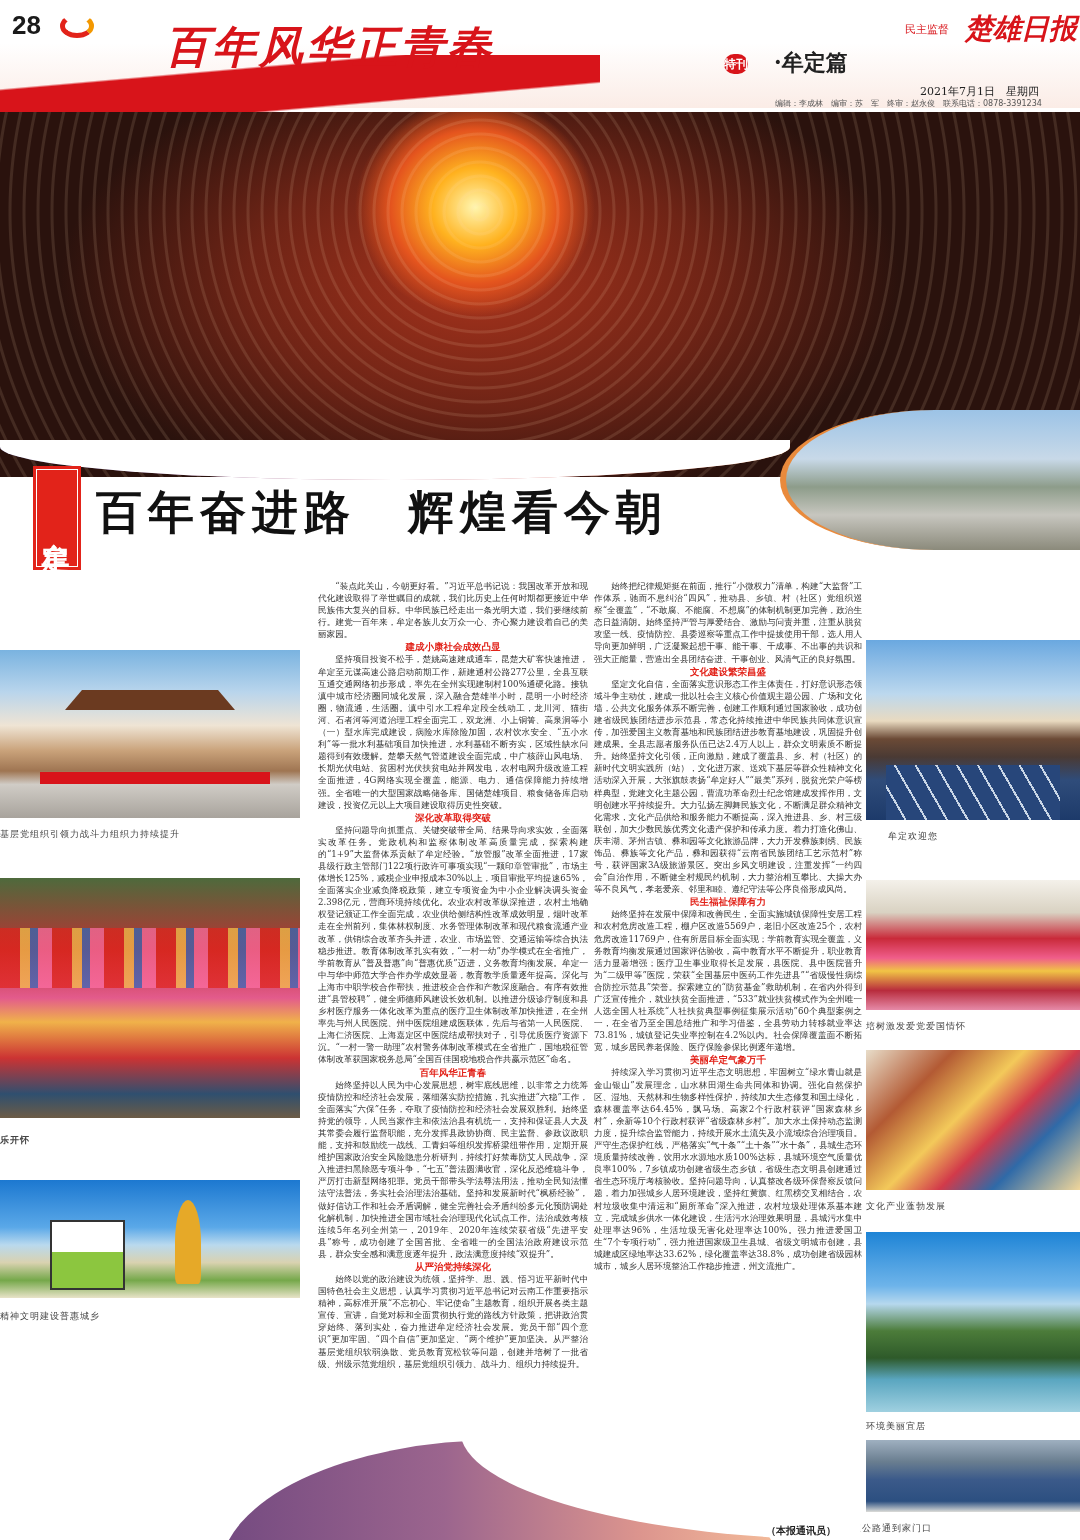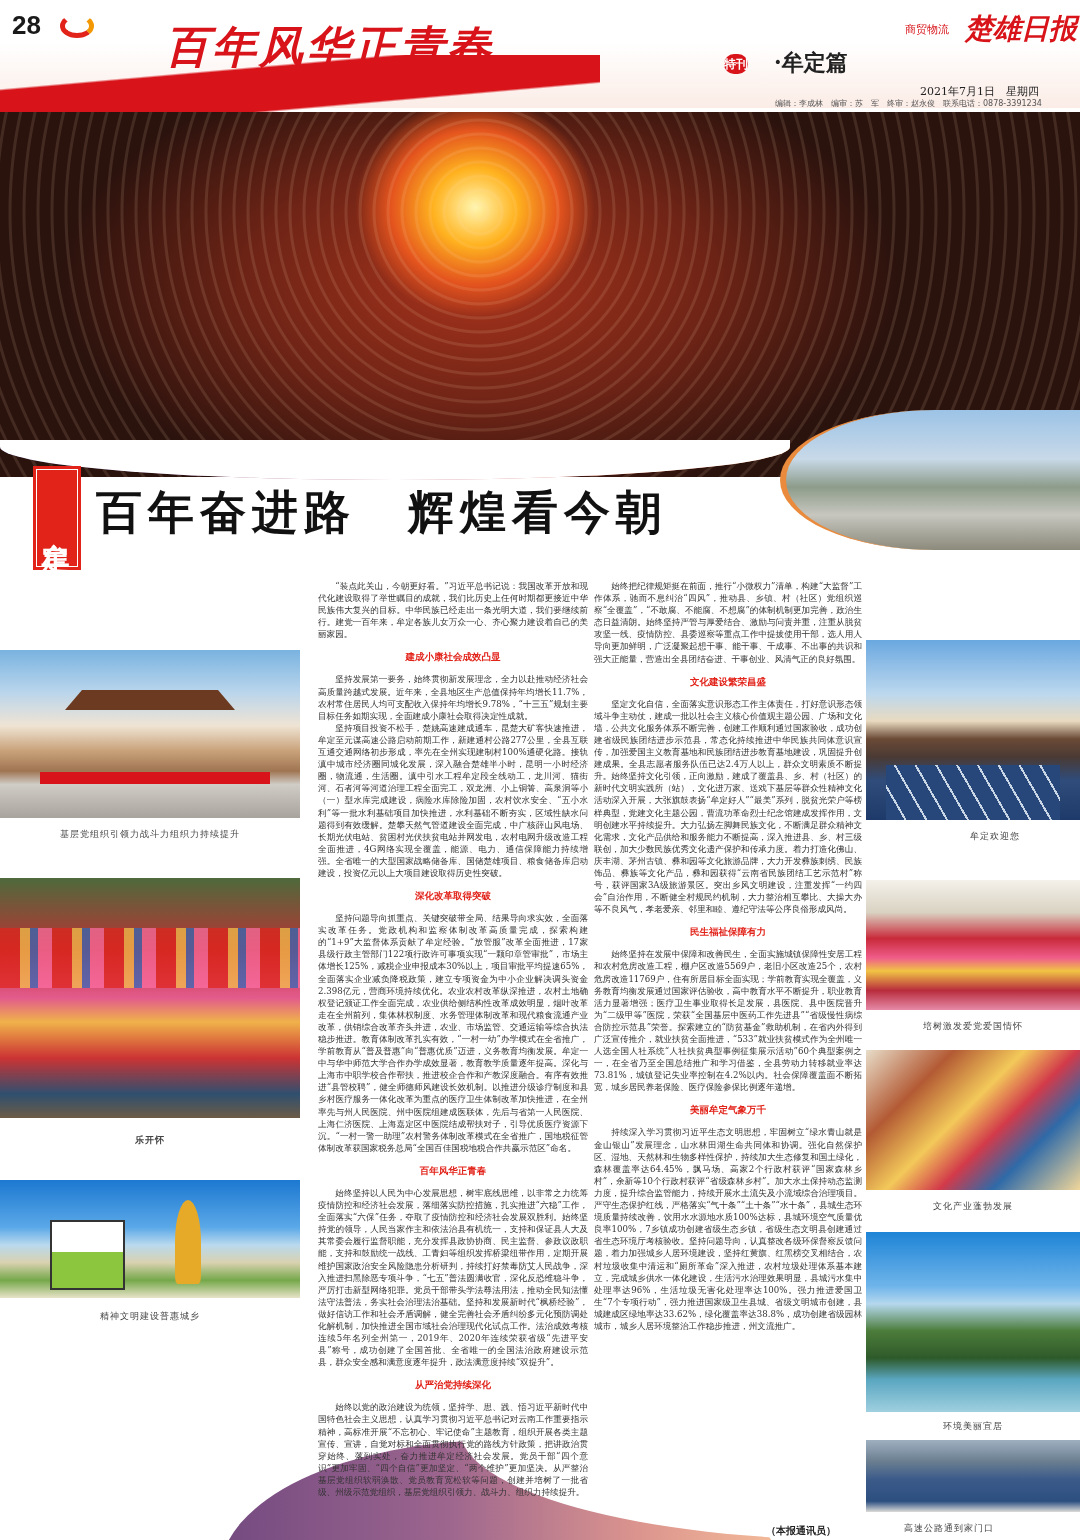--- a/index.html
+++ b/index.html
@@ -23,55 +23,55 @@
     background:radial-gradient(ellipse 120px 110px at 475px 95px,#fff6b0 0%,#ffb21f 35%,#e4541e 70%,transparent 100%),
     radial-gradient(ellipse 420px 230px at 480px 170px,#a8331c 0%,#6e2416 55%,#2a120d 100%);}
   #hero-photo .crowd{left:0;top:0;width:100%;height:100%;background:repeating-radial-gradient(circle at 480px 100px,rgba(0,0,0,0) 0 6px,rgba(255,220,180,.12) 7px 9px,rgba(0,0,0,0) 10px 14px);}
   #town-photo{left:780px;top:410px;width:310px;height:140px;border-radius:50% 0 0 50%/50% 0 0 50%;background:linear-gradient(180deg,#9cc3e6 0%,#c8d9e8 35%,#8d9c8a 55%,#c7c6bf 75%,#8b8a7b 100%);border-left:6px solid #e98a3c;}
   #headline-band{left:0;top:440px;width:790px;height:40px;background:#fff;border-radius:0 0 60% 60%/0 0 100% 100%;}
   
   #place-badge{left:33px;top:466px;width:48px;height:104px;background:#e2231a;color:#fff;font:bold 28px "DejaVu Serif",serif;text-align:center;line-height:48px;padding-top:4px;border:2px solid #e2231a;outline:1px solid #fff;outline-offset:-4px;}
   #main-headline{left:96px;top:482px;font:bold 46px "DejaVu Sans",sans-serif;color:#111;letter-spacing:6px;white-space:pre;}
   
   .photo{position:absolute;overflow:hidden;}
-  .caption{position:absolute;font:9px "DejaVu Serif",serif;color:#444;text-align:center;letter-spacing:1px;}
+  .caption{position:absolute;font:9px "DejaVu Serif",serif;color:#444;letter-spacing:1px;}
   #photo-party{left:0;top:650px;width:300px;height:168px;background:linear-gradient(180deg,#7ab3e0 0%,#b9d5ec 25%,#efe4d4 45%,#c9a27a 60%,#9f7552 72%,#d0ccc6 80%,#a8a39c 100%);}
   #photo-party .banner{left:40px;top:122px;width:230px;height:12px;background:#d8141a;}
   #photo-party .roof{left:65px;top:40px;width:170px;height:20px;background:#6b3a20;clip-path:polygon(0 100%,10% 0,90% 0,100% 100%);}
   #photo-people{left:0;top:878px;width:300px;height:240px;background:linear-gradient(180deg,#4e6a3c 0%,#b33 30%,#e35b8c 50%,#f0b24a 60%,#c33 75%,#2f4f6f 90%,#6c5b45 100%);}
   #photo-people .hats{left:0;top:50px;width:100%;height:60px;background:repeating-linear-gradient(90deg,#e2231a 0 20px,#f9c74a 20px 30px,#2d6bbf 30px 38px,#ff6fa5 38px 52px);opacity:.7;}
   #photo-village{left:0;top:1180px;width:300px;height:118px;background:linear-gradient(180deg,#1c78d0 0%,#5aa8e8 40%,#b9d9ee 55%,#d9d2b0 70%,#75a84a 85%,#e8e3c8 100%);}
   #photo-village .bus{left:50px;top:40px;width:75px;height:70px;background:linear-gradient(180deg,#fff 0 45%,#8cc63f 45%);border:2px solid #333;}
   #photo-village .stone{left:175px;top:20px;width:26px;height:84px;border-radius:50% 50% 10% 10%;background:#e6a928;}
   
   #photo-gate{left:866px;top:640px;width:214px;height:180px;background:linear-gradient(180deg,#6aa8e0 0%,#bcd8ee 30%,#e9dac0 45%,#6b4a36 55%,#4a3a34 65%,#2f4c7a 78%,#1d3a6a 100%);}
   #photo-gate .road{left:20px;top:125px;width:174px;height:55px;background:repeating-linear-gradient(60deg,#27467a 0 16px,#c9d6e6 16px 18px);}
   #photo-students{left:866px;top:880px;width:214px;height:130px;background:linear-gradient(180deg,#f4f1ea 0%,#d9d2c2 25%,#c92a3a 45%,#f05d8a 60%,#f1c445 70%,#b82c3d 85%,#e68aa8 100%);}
   #photo-craft{left:866px;top:1050px;width:214px;height:140px;background:linear-gradient(135deg,#e8ddc9 0%,#b35a34 25%,#f3c95a 45%,#d23a4a 60%,#2f6aa8 75%,#f0d69a 100%);}
   #photo-river{left:866px;top:1232px;width:214px;height:180px;background:linear-gradient(180deg,#1e84d6 0%,#6eb4ea 30%,#b6d8ee 40%,#4c7c3a 55%,#2e5a2a 70%,#5aa6c0 82%,#9fd0e0 100%);}
   #photo-highway{left:866px;top:1440px;width:214px;height:72px;background:linear-gradient(180deg,#9fb0c0 0%,#6a7e90 30%,#3b5a8a 55%,#2c4f80 85%,#dcdcd8 100%);}
   
   .col{position:absolute;font:8.6px/12.1px "DejaVu Serif",serif;color:#333;text-align:justify;}
   .col p{text-indent:2em;margin:0;}
-  .col h3{font:bold 9.5px/13px "DejaVu Sans",sans-serif;color:#e2231a;text-align:center;margin:10px 0;}
+  .col h3{font:bold 9.5px/13px "DejaVu Sans",sans-serif;color:#e2231a;text-align:center;margin:0 0;}
   #col-1{left:318px;top:580px;width:270px;height:955px;overflow:hidden;}
   #col-2{left:594px;top:580px;width:268px;height:930px;overflow:hidden;}
   #byline{left:766px;top:1524px;font:bold 10px "DejaVu Sans",sans-serif;color:#222;}
   #bottom-swoosh{left:220px;top:1440px;width:560px;height:160px;border-radius:60% 60% 0 0/100% 100% 0 0;background:linear-gradient(90deg,#5b2a6a 0%,#8a4a7a 40%,#d6827a 75%,#f2b088 100%);opacity:.85;}
   #bottom-swoosh-white{left:460px;top:1430px;width:400px;height:110px;border-radius:0 0 0 100%/0 0 0 100%;background:#fff;}
 </style>
 </head>
 <body>
 
 <div id="masthead" class="abs">
   <div class="abs swoosh"></div>
   <div id="page-num" class="abs">28</div>
   <div id="logo-icon" class="abs"></div>
   <div id="series-title" class="abs">百年风华正青春</div>
-  <div id="paper-slogan" class="abs">商贸物流</div>
+  <div id="paper-slogan" class="abs">民主监督</div>
   <div id="paper-name" class="abs">楚雄日报</div>
   <div id="special-badge" class="abs">特刊</div>
   <div id="section-name" class="abs">·牟定篇</div>
   <div id="date-line" class="abs">2021年7月1日　星期四</div>
   <div id="editor-line" class="abs">编辑：李成林　编审：苏　军　终审：赵永俊　联系电话：0878-3391234</div>
 </div>
 
 <div id="hero-photo" class="abs">
   <div class="abs crowd"></div>
 </div>
@@ -116,21 +116,20 @@
 
 <div id="photo-highway" class="photo"></div>
 <div class="caption" style="left:842px;top:1522px;width:214px;font-family:Liberation Mono, monospace;">高速公路通到家门口</div>
 
 <div id="bottom-swoosh" class="abs"></div>
 <div id="bottom-swoosh-white" class="abs"></div>
 
 <div id="col-1" class="col">
   <p>“装点此关山，今朝更好看。”习近平总书记说：我国改革开放和现代化建设取得了举世瞩目的成就，我们比历史上任何时期都更接近中华民族伟大复兴的目标。中华民族已经走出一条光明大道，我们要继续前行。建党一百年来，牟定各族儿女万众一心、齐心聚力建设着自己的美丽家园。</p>
   <h3>建成小康社会成效凸显</h3>
-  <p>坚持发展第一要务，始终贯彻新发展理念，全力以赴推动经济社会高质量跨越式发展。近年来，全县地区生产总值保持年均增长11.7%，农村常住居民人均可支配收入保持年均增长9.78%，“十三五”规划主要目标任务如期实现，全面建成小康社会取得决定性成就。</p>
   <p>坚持项目投资不松手，楚姚高速建成通车，昆楚大矿客快速推进，牟定至元谋高速公路启动前期工作，新建通村公路277公里，全县互联互通交通网络初步形成，率先在全州实现建制村100%通硬化路。接轨滇中城市经济圈同城化发展，深入融合楚雄半小时，昆明一小时经济圈，物流通，生活圈。滇中引水工程牟定段全线动工，龙川河、猫街河、石者河等河道治理工程全面完工，双龙洲、小上铜箐、高泉洞等小（一）型水库完成建设，病险水库除险加固，农村饮水安全、“五小水利”等一批水利基础项目加快推进，水利基础不断夯实，区域性缺水问题得到有效缓解。楚攀天然气管道建设全面完成，中广核薛山风电场、长期光伏电站、贫困村光伏扶贫电站并网发电，农村电网升级改造工程全面推进，4G网络实现全覆盖，能源、电力、通信保障能力持续增强。全省唯一的大型国家战略储备库、国储楚雄项目、粮食储备库启动建设，投资亿元以上大项目建设取得历史性突破。</p>
   <h3>深化改革取得突破</h3>
   <p>坚持问题导向抓重点、关键突破带全局、结果导向求实效，全面落实改革任务。党政机构和监察体制改革高质量完成，探索构建的“1+9”大监督体系贡献了牟定经验。“放管服”改革全面推进，17家县级行政主管部门122项行政许可事项实现“一颗印章管审批”，市场主体增长125%，减税企业申报成本30%以上，项目审批平均提速65%，全面落实企业减负降税政策，建立专项资金为中小企业解决调头资金2.398亿元，营商环境持续优化。农业农村改革纵深推进，农村土地确权登记颁证工作全面完成，农业供给侧结构性改革成效明显，烟叶改革走在全州前列，集体林权制度、水务管理体制改革和现代粮食流通产业改革，供销综合改革齐头并进，农业、市场监管、交通运输等综合执法稳步推进。教育体制改革扎实有效，“一村一幼”办学模式在全省推广，学前教育从“普及普惠”向“普惠优质”迈进，义务教育均衡发展。牟定一中与华中师范大学合作办学成效显著，教育教学质量逐年提高。深化与上海市中职学校合作帮扶，推进校企合作和产教深度融合。有序有效推进“县管校聘”，健全师德师风建设长效机制。以推进分级诊疗制度和县乡村医疗服务一体化改革为重点的医疗卫生体制改革加快推进，在全州率先与州人民医院、州中医院组建成医联体，先后与省第一人民医院、上海仁济医院、上海嘉定区中医院结成帮扶对子，引导优质医疗资源下沉。“一村一警一助理”农村警务体制改革模式在全省推广，国地税征管体制改革获国家税务总局“全国百佳国税地税合作共赢示范区”命名。</p>
   <h3>百年风华正青春</h3>
   <p>始终坚持以人民为中心发展思想，树牢底线思维，以非常之力统筹疫情防控和经济社会发展，落细落实防控措施，扎实推进“六稳”工作，全面落实“六保”任务，夺取了疫情防控和经济社会发展双胜利。始终坚持党的领导，人民当家作主和依法治县有机统一，支持和保证县人大及其常委会履行监督职能，充分发挥县政协协商、民主监督、参政议政职能，支持和鼓励统一战线、工青妇等组织发挥桥梁纽带作用，定期开展维护国家政治安全风险隐患分析研判，持续打好禁毒防艾人民战争，深入推进扫黑除恶专项斗争，“七五”普法圆满收官，深化反恐维稳斗争，严厉打击新型网络犯罪。党员干部带头学法尊法用法，推动全民知法懂法守法普法，务实社会治理法治基础。坚持和发展新时代“枫桥经验”，做好信访工作和社会矛盾调解，健全完善社会矛盾纠纷多元化预防调处化解机制，加快推进全国市域社会治理现代化试点工作。法治成效考核连续5年名列全州第一，2019年、2020年连续荣获省级“先进平安县”称号，成功创建了全国首批、全省唯一的全国法治政府建设示范县，群众安全感和满意度逐年提升，政法满意度持续“双提升”。</p>
   <h3>从严治党持续深化</h3>
   <p>始终以党的政治建设为统领，坚持学、思、践、悟习近平新时代中国特色社会主义思想，认真学习贯彻习近平总书记对云南工作重要指示精神，高标准开展“不忘初心、牢记使命”主题教育，组织开展各类主题宣传、宣讲，自觉对标和全面贯彻执行党的路线方针政策，把讲政治贯穿始终、落到实处，奋力推进牟定经济社会发展。党员干部“四个意识”更加牢固、“四个自信”更加坚定、“两个维护”更加坚决。从严整治基层党组织软弱涣散、党员教育宽松软等问题，创建并培树了一批省级、州级示范党组织，基层党组织引领力、战斗力、组织力持续提升。</p>
 </div>
 
 <div id="col-2" class="col">

